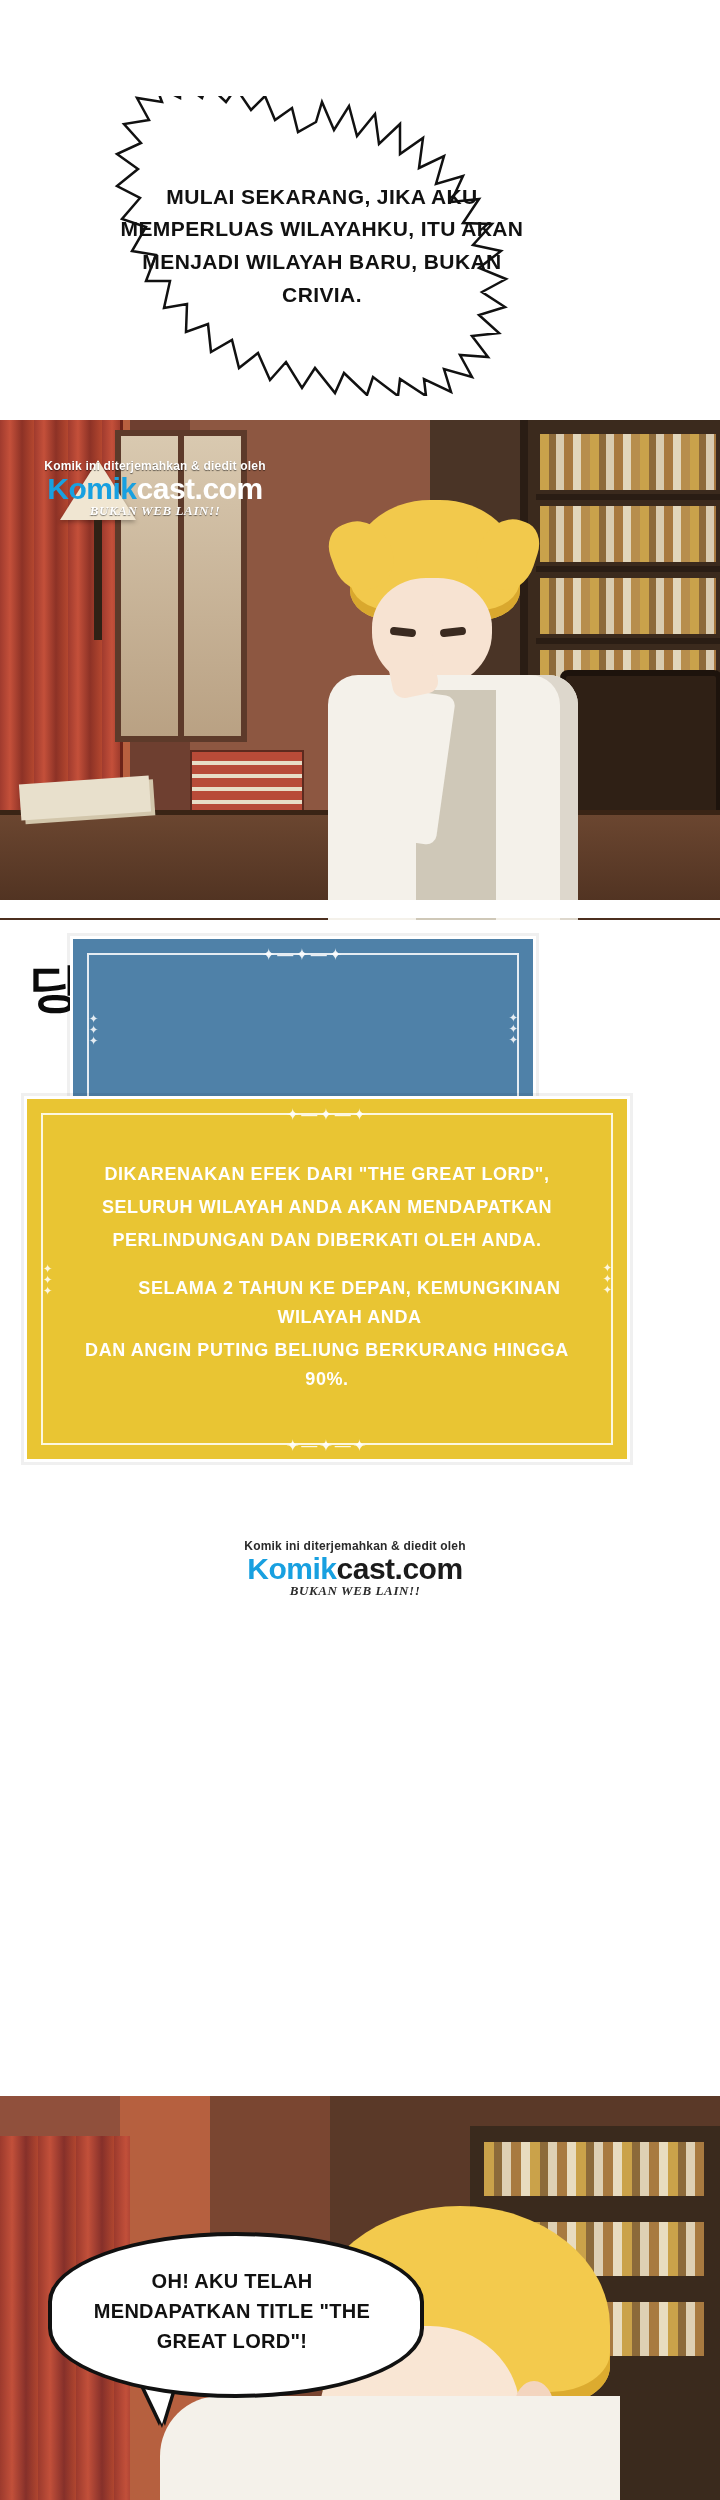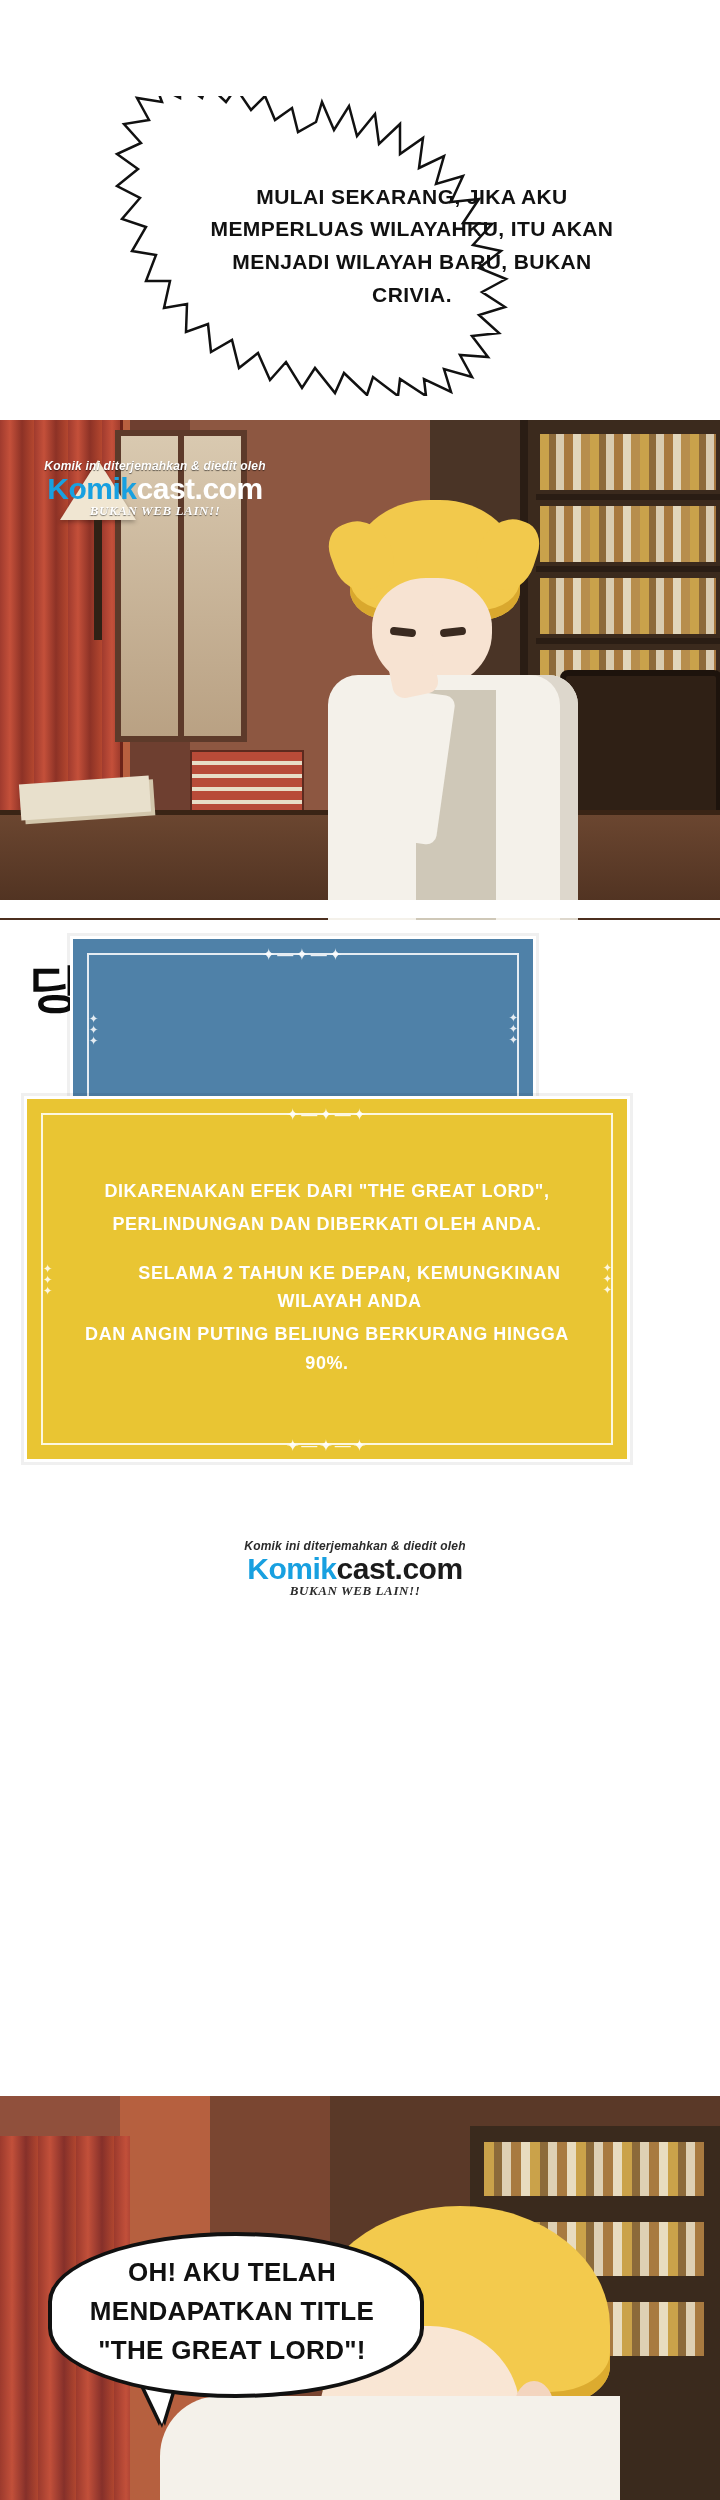--- a/index.html
+++ b/index.html
@@ -214,21 +214,21 @@
   }
   .bubble-spiky svg { display: block; }
   .bubble-spiky .btext {
     position: absolute;
     left: 0;
     top: 0;
     width: 600px;
     height: 300px;
     display: flex;
     align-items: center;
-    justify-content: flex-end;
+    justify-content: center;
     text-align: center;
   }
   .bubble-spiky .btext span {
     display: block;
     font-family: "Liberation Sans", sans-serif;
     font-weight: bold;
     font-size: 21px;
     line-height: 1.55;
     color: #111;
     letter-spacing: .4px;
@@ -237,21 +237,20 @@
 
   
   .watermark {
     position: absolute;
     text-align: center;
     line-height: 1.05;
     user-select: none;
   }
   .wm-small {
     font-family: "Liberation Sans", sans-serif;
-    font-style: italic;
     font-weight: bold;
     font-size: 12px;
     color: #ffffff;
     text-shadow: 0 1px 1px rgba(0,0,0,.55);
     letter-spacing: .2px;
   }
   .wm-main {
     font-family: "Liberation Sans", sans-serif;
     font-weight: bold;
     font-size: 30px;
@@ -459,21 +458,21 @@
   }
   .bubble-round .rtext {
     position: absolute;
     left: 0; top: 0; width: 368px; height: 158px;
     display: flex; align-items: center; justify-content: center;
     text-align: center;
   }
   .bubble-round .rtext span {
     font-family: "Liberation Sans", sans-serif;
     font-weight: bold;
-    font-size: 26px;
+    font-size: 20px;
     line-height: 1.5;
     color: #111;
     letter-spacing: .3px;
     max-width: 290px;
   }
 
   .divider {
     position: absolute;
     left: 0;
     width: 720px;
@@ -568,20 +567,21 @@
     <div class="ding" id="ding-2">딩</div>
 
     <div class="sysbox" id="sysbox-2">
       <div class="inner"></div>
       <div class="deco-t">✦—✦—✦</div>
       <div class="deco-b">✦—✦—✦</div>
       <div class="side-l">✦✦✦</div>
       <div class="side-r">✦✦✦</div>
       <div class="sys-text">
         <p>DIKARENAKAN EFEK DARI "THE GREAT LORD",</p>
+        <p>SELURUH WILAYAH ANDA AKAN MENDAPATKAN</p>
         <p>PERLINDUNGAN DAN DIBERKATI OLEH ANDA.</p>
         <p class="gap">SELAMA 2 TAHUN KE DEPAN, KEMUNGKINAN WILAYAH ANDA</p>
         <p>DAN ANGIN PUTING BELIUNG BERKURANG HINGGA 90%.</p>
       </div>
     </div>
 
     <div class="watermark wm-dark" style="left:175px; top:620px; width:360px;">
       <div class="wm-small">Komik ini diterjemahkan &amp; diedit oleh</div>
       <div class="wm-main">
         <span class="kk">Komik</span><span class="cc">cast.com</span>

